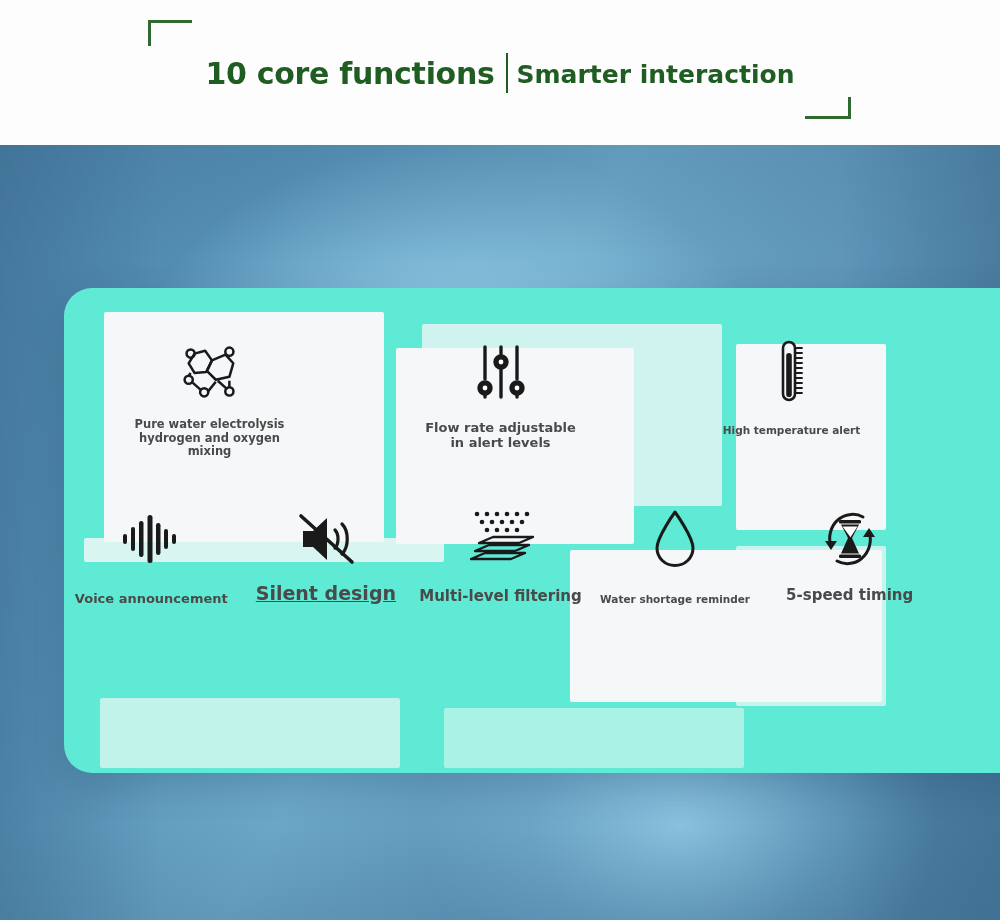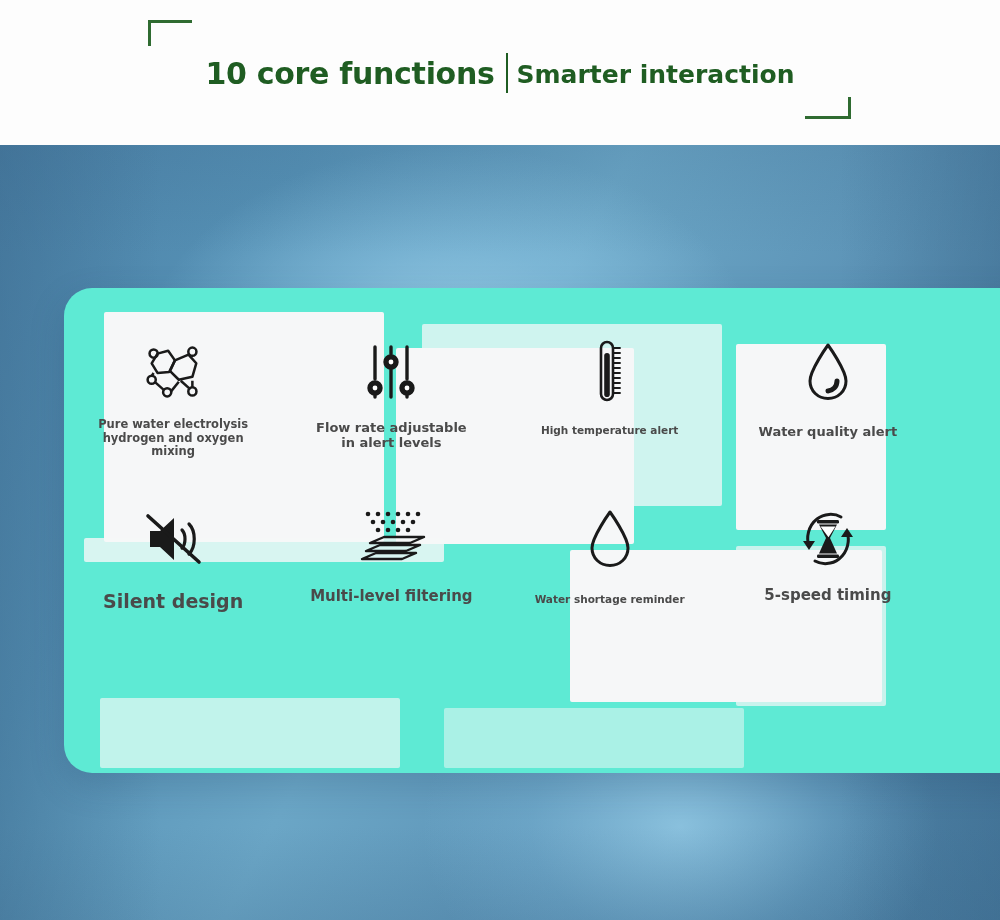--- a/index.html
+++ b/index.html
@@ -148,21 +148,21 @@
   .s-sm  { font-size:11.5px; }
   .s-md  { font-size:13px; }
   .s-lg  { font-size:15px; }
   .s-xl  { font-size:19px; }
   .cell-label.lbl-1 { margin-top:10px; }
   .cell-label.lbl-2 { margin-top:12px; }
   .cell-label.lbl-3 { margin-top:16px; }
   .cell-label.lbl-4 { margin-top:16px; }
   .cell-label.lbl-5 { margin-top:16px; }
   .cell-label.lbl-6 { margin-top:16px; }
-  .cell-label.lbl-7 { margin-top:15px; }
+  .cell-label.lbl-7 { margin-top:7px;text-decoration:underline; }
   .cell-label.lbl-8 { margin-top:13px; }
   .cell-label.lbl-9 { margin-top:18px;text-align:center; }
   .cell-label.lbl-10{ margin-top:12px; }
 
   svg { display:block; }
 </style>
 </head>
 <body>
 
 <div class="header-band">
@@ -250,35 +250,40 @@
               <path d="M19 39 L25 39"></path>
               <path d="M19 44 L25 44"></path>
               <path d="M19 49 L25 49"></path>
               <path d="M19 54 L25 54"></path>
             </g>
           </svg>
         </div>
         <div class="cell-label lbl-3 s-xs">High temperature alert</div>
       </div>
 
-      <div class="cell">
-        <div class="icon-wrap">
-          <svg width="46" height="62" viewBox="0 0 46 62" fill="none" stroke="#1a1a1a" stroke-width="3">
-            <path d="M23 4 C23 4 5 29 5 40 C5 50 13 57.5 23 57.5 C33 57.5 41 50 41 40 C41 29 23 4 23 4 Z" stroke-linejoin="round"></path>
-            <path d="M32 40 C32 45.5 28 49.5 23 50" stroke-width="5" stroke-linecap="round"></path>
-          </svg>
-        </div>
-        <div class="cell-label lbl-4 s-md">Water quality alert</div>
-      </div>
 
 
     </div>
 
     <div class="row r2">
 
+      <div class="cell">
+        <div class="icon-wrap">
+          <svg width="58" height="50" viewBox="0 0 58 50" fill="#1a1a1a">
+            <rect x="1" y="20" width="4" height="10" rx="2"></rect>
+            <rect x="9" y="13" width="4" height="24" rx="2"></rect>
+            <rect x="17" y="7" width="4.5" height="36" rx="2.2"></rect>
+            <rect x="25.5" y="1" width="5" height="48" rx="2.5"></rect>
+            <rect x="34" y="9" width="4.5" height="32" rx="2.2"></rect>
+            <rect x="42" y="15" width="4" height="20" rx="2"></rect>
+            <rect x="50" y="20" width="4" height="10" rx="2"></rect>
+          </svg>
+        </div>
+        <div class="cell-label lbl-6 s-md">Voice announcement</div>
+      </div>
 
       <div class="cell">
         <div class="icon-wrap">
           <svg width="62" height="58" viewBox="0 0 62 58" fill="none">
             <path d="M8 21 L18 21 L32 8 L32 50 L18 37 L8 37 Z" fill="#1a1a1a"></path>
             <g stroke="#1a1a1a" stroke-width="3.2" fill="none" stroke-linecap="round">
               <path d="M40 20 C44 24 44 34 40 38"></path>
               <path d="M47 14 C54 21 54 37 47 44"></path>
             </g>
             <path d="M6 6 L57 52" stroke="#1a1a1a" stroke-width="3.6" stroke-linecap="round"></path>

